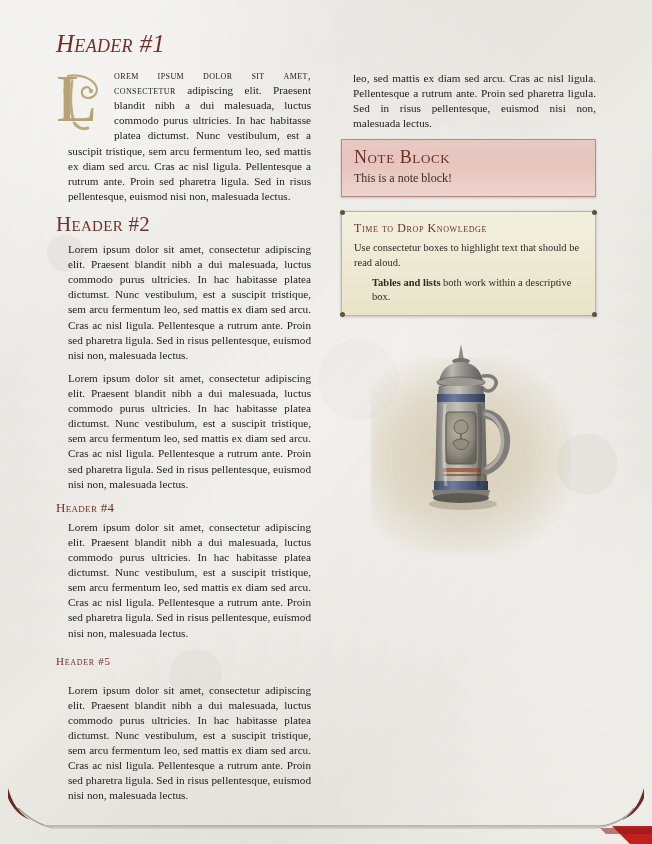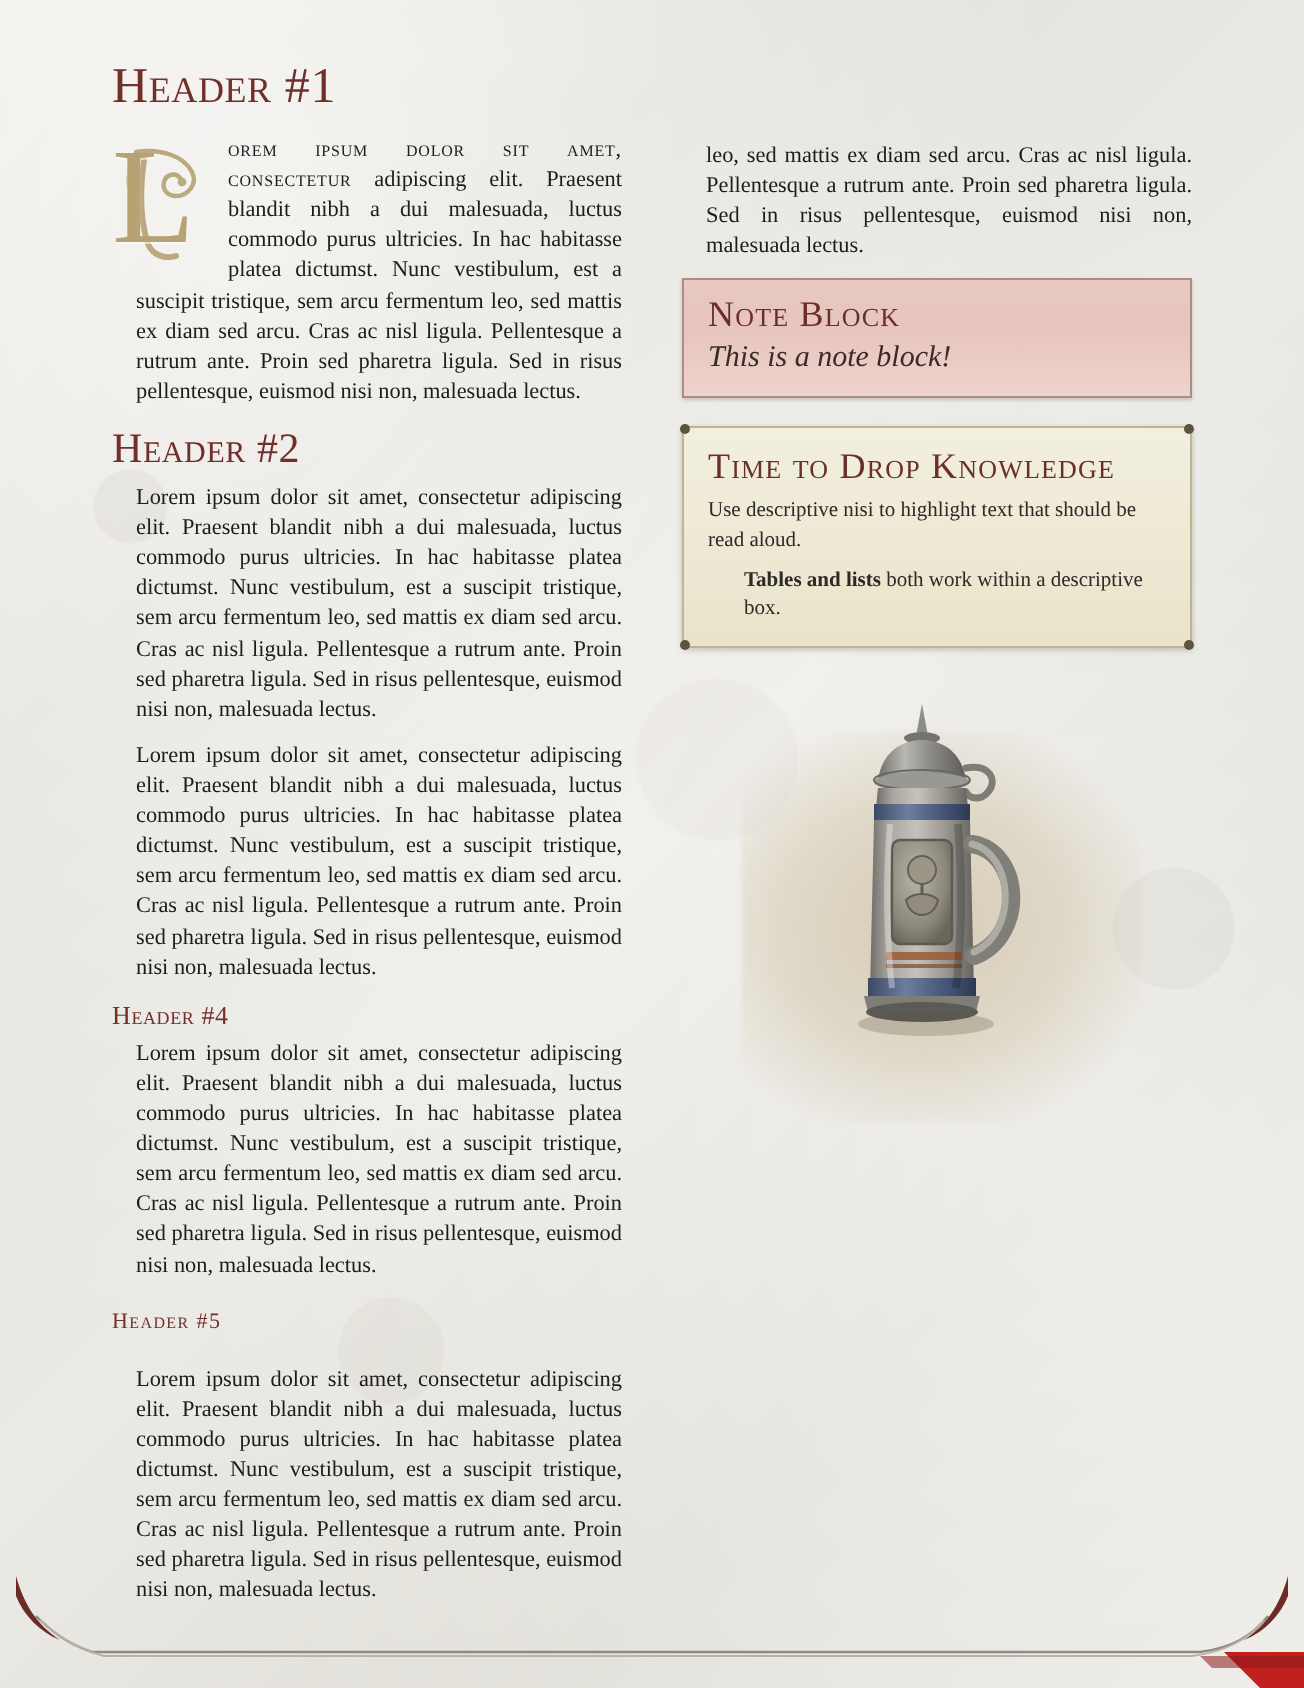--- a/index.html
+++ b/index.html
@@ -61,20 +61,21 @@
     font-family: "Liberation Serif", serif;
     color: #722f2a;
     font-weight: normal;
     margin: 0;
     letter-spacing: .3px;
   }
   h1.h1 {
     font-size: 25px;
     font-variant: small-caps;
     margin-bottom: 10px;
+    font-style: italic;
   }
   h2.h2 {
     font-size: 21px;
     font-variant: small-caps;
     margin-top: 2px;
     margin-bottom: 5px;
   }
   h3.h3 {
     font-size: 16px;
     font-variant: small-caps;
@@ -150,23 +151,22 @@
   }
   .note-block .nb-title {
     font-family: "Liberation Serif", serif;
     font-variant: small-caps;
     font-size: 18px;
     letter-spacing: .6px;
     color: #6b2f2a;
     margin-bottom: 3px;
   }
   .note-block .nb-text {
-    font-size: 15px;
+    font-size: 12px;
     color: #3a2a28;
-    font-style: italic;
   }
 
   
   .desc-box {
     position: relative;
     margin-top: 14px;
     padding: 9px 12px 11px 12px;
     background: linear-gradient(180deg, #f2efdf 0%, #eee9d4 55%, #e9e3c9 100%);
     border: 1px solid #bfb48c;
     box-shadow: 0 1px 3px rgba(0,0,0,.2);
@@ -184,21 +184,21 @@
     border-radius: 50%;
     display: block;
   }
   .desc-corners .c1 { left: -2px;  top: -2px; }
   .desc-corners .c2 { right: -2px; top: -2px; }
   .desc-corners .c3 { left: -2px;  bottom: -2px; }
   .desc-corners .c4 { right: -2px; bottom: -2px; }
   .desc-box .db-title {
     font-family: "Liberation Serif", serif;
     font-variant: small-caps;
-    font-size: 18px;
+    font-size: 12px;
     letter-spacing: .6px;
     color: #6b2f2a;
     margin-bottom: 5px;
   }
   .desc-box .db-text {
     font-size: 10.5px;
     line-height: 1.35;
     color: #2b2a26;
     margin: 0 0 6px 0;
   }
@@ -293,21 +293,21 @@
       </div>
 
       <div class="desc-box">
         <div class="desc-corners">
           <span class="c1"></span>
             <span class="c2"></span>
             <span class="c3"></span>
             <span class="c4"></span>
         </div>
         <div class="db-title">Time to Drop Knowledge</div>
-        <p class="db-text">Use descriptive nisi to highlight text that should be read aloud.</p>
+        <p class="db-text">Use consectetur boxes to highlight text that should be read aloud.</p>
         <ul>
           <li><b>Tables and lists</b><span> both work within a descriptive box.</span></li>
         </ul>
       </div>
 
       <div class="art-wrap">
         <div class="art-stain"></div>
         <svg class="stein" width="140" height="220" viewBox="0 0 140 220">
           <defs>
             <linearGradient id="bodyG" x1="0" y1="0" x2="1" y2="0">

